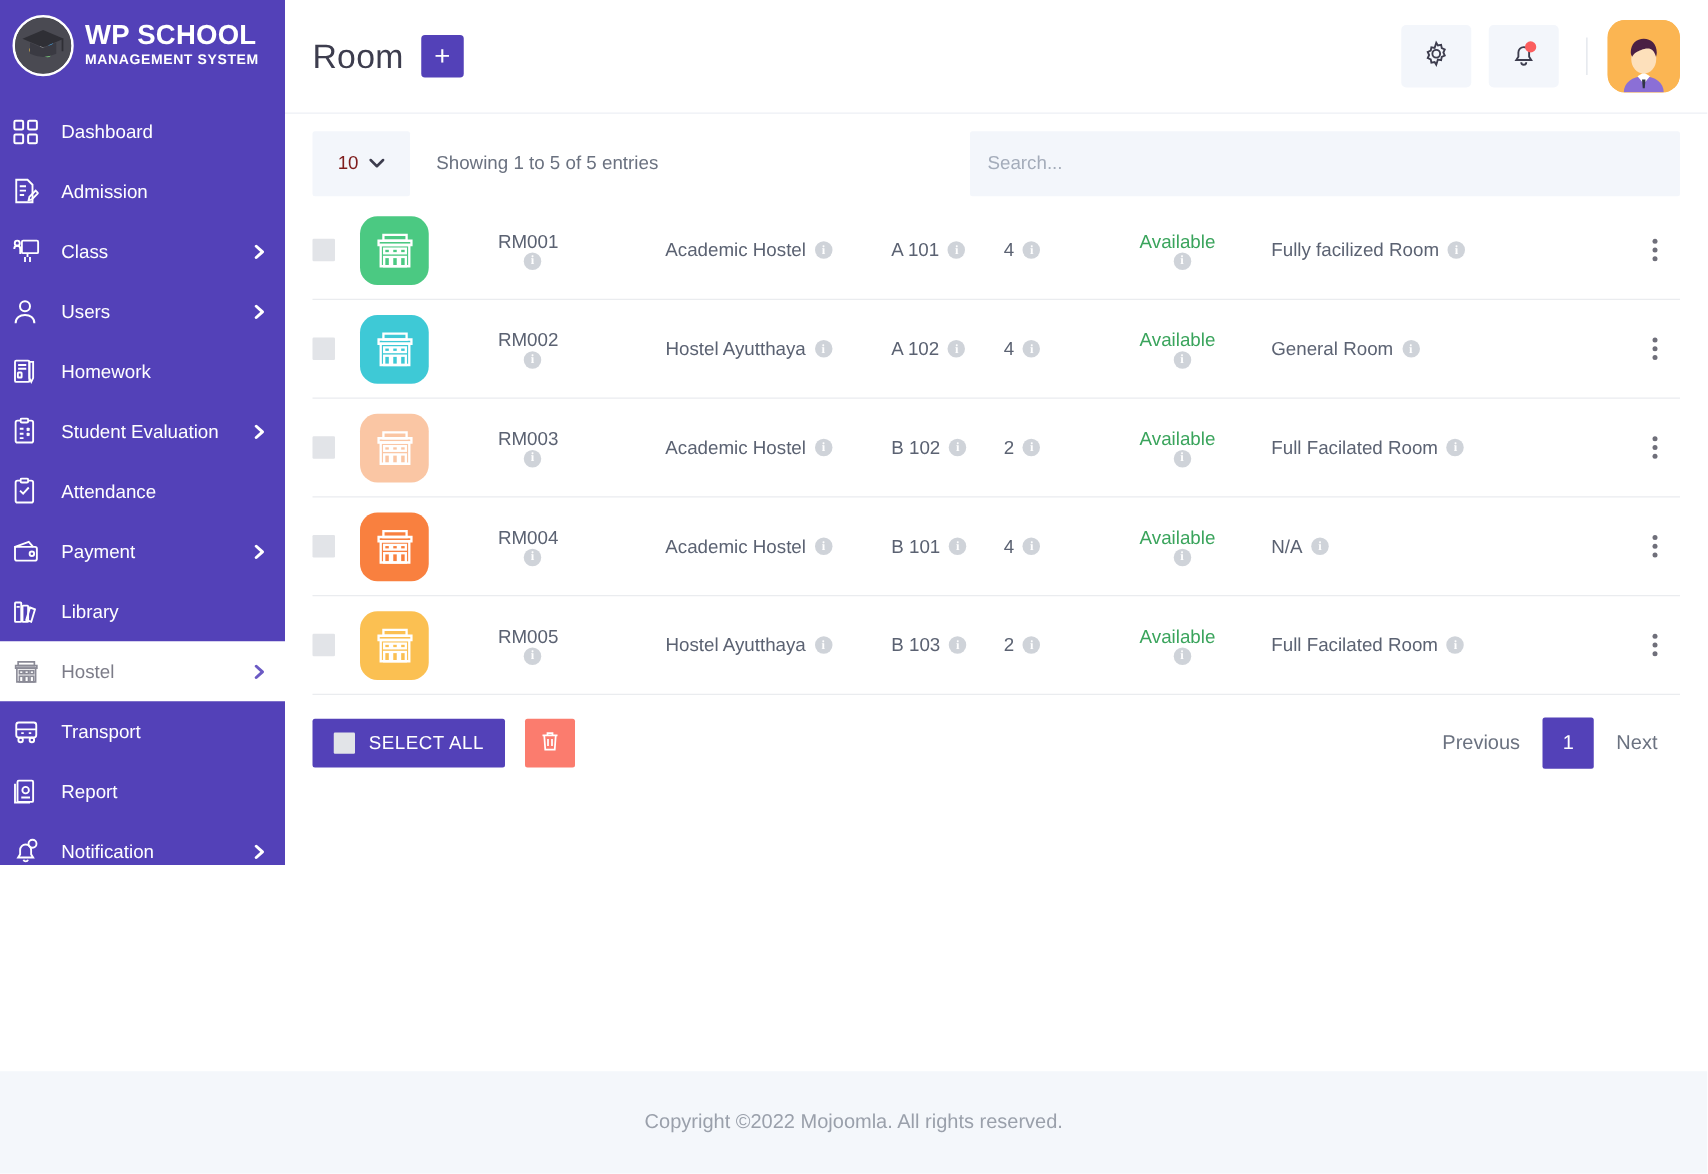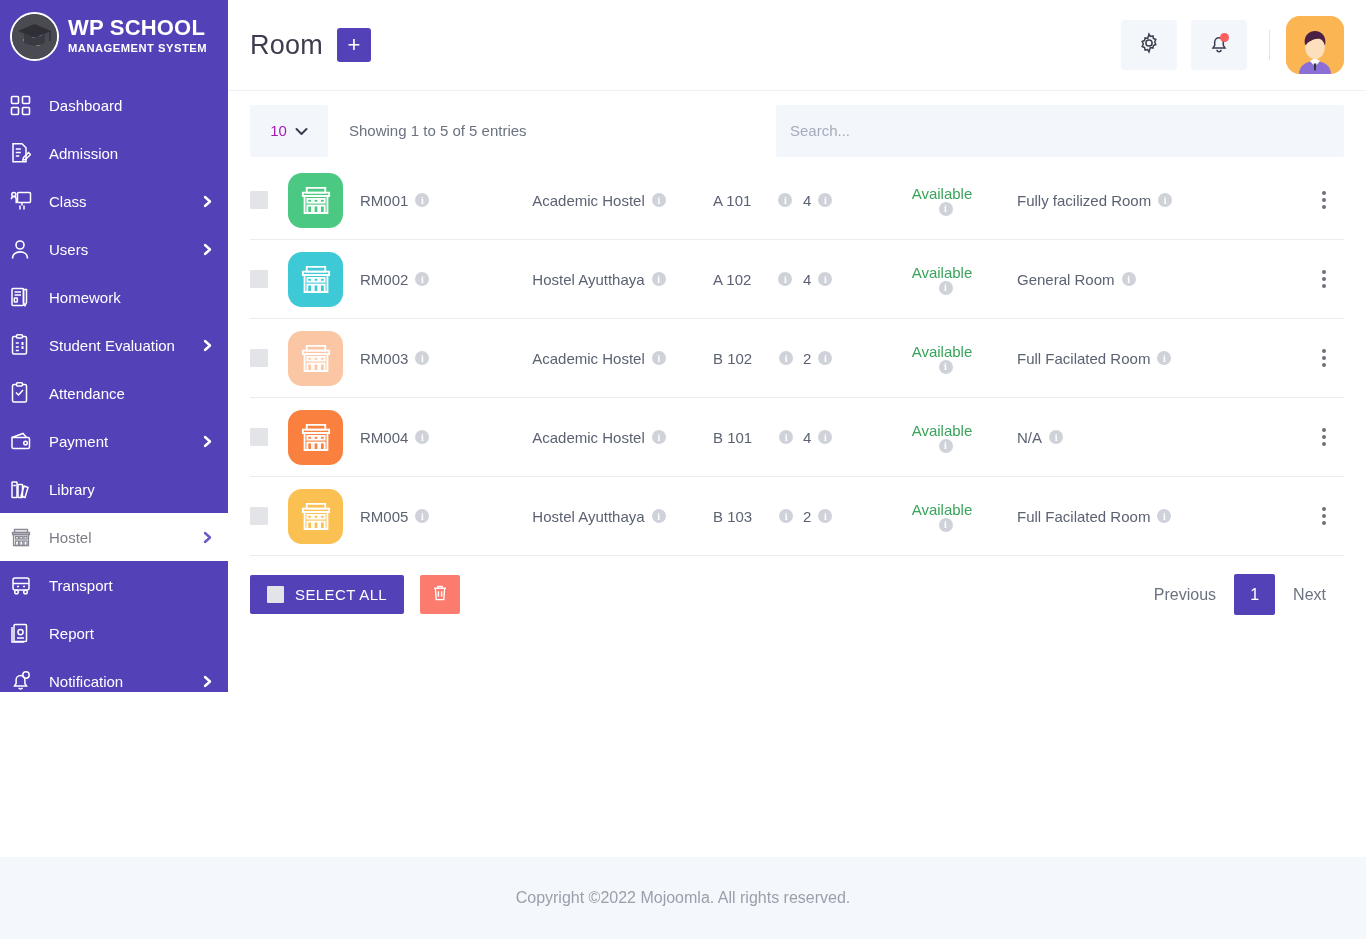--- a/index.html
+++ b/index.html
@@ -90,21 +90,21 @@
     background: #fbb552; cursor: pointer; position: relative;
   }
 
   
   .toolbar {
     display: flex; align-items: center; padding: 9px 22px 0 22px; height: 70px;
   }
   .entries-select {
     width: 78px; height: 52px; background: #f3f6fb; border: none;
     display: flex; align-items: center; justify-content: center; gap: 8px;
-    color: #a21caf; font-size: 15px; cursor: pointer; border-radius: 2px;
+    color: #7f1d1d; font-size: 15px; cursor: pointer; border-radius: 2px;
   }
   .showing-text {
     margin-left: 21px; color: #6b7280; font-size: 15px;
   }
   .search-wrap { margin-left: auto; }
   .search-input {
     width: 568px; height: 52px; background: #f3f6fb; border: none;
     padding: 0 14px; font-size: 15px; color: #5b6272; border-radius: 2px;
     font-family: "Liberation Sans", sans-serif; outline: none;
   }
@@ -112,23 +112,23 @@
 
   
   .table { padding: 0 22px; }
   .row {
     display: flex; align-items: center; height: 79px;
     border-bottom: 1px solid #eaecef;
   }
   .cell { display: flex; align-items: center; font-size: 15px; color: #5b6272; }
   .c-check { width: 38px; min-width: 38px; }
   .c-icon  { width: 72px; min-width: 72px; }
-  .c-code  { width: 125px; min-width: 125px; }
+  .c-code  { width: 125px; min-width: 125px; flex-direction: column; }
   .c-hostel{ width: 228px; min-width: 228px; justify-content: center; }
-  .c-roomno{ width: 90px; min-width: 90px; gap: 20px; }
+  .c-roomno{ width: 90px; min-width: 90px; }
   .c-seats { width: 64px; min-width: 64px; }
   .c-status{ width: 150px; min-width: 150px; color: #3aa45c; flex-direction: column; }
   .c-desc  { flex: 1; }
   .c-menu  { width: 40px; min-width: 40px; justify-content: center; }
 
   .cb {
     width: 18px; height: 18px; background: #e2e4e8; border: none;
     border-radius: 1px; cursor: pointer; display: block;
   }
   .room-icon {

